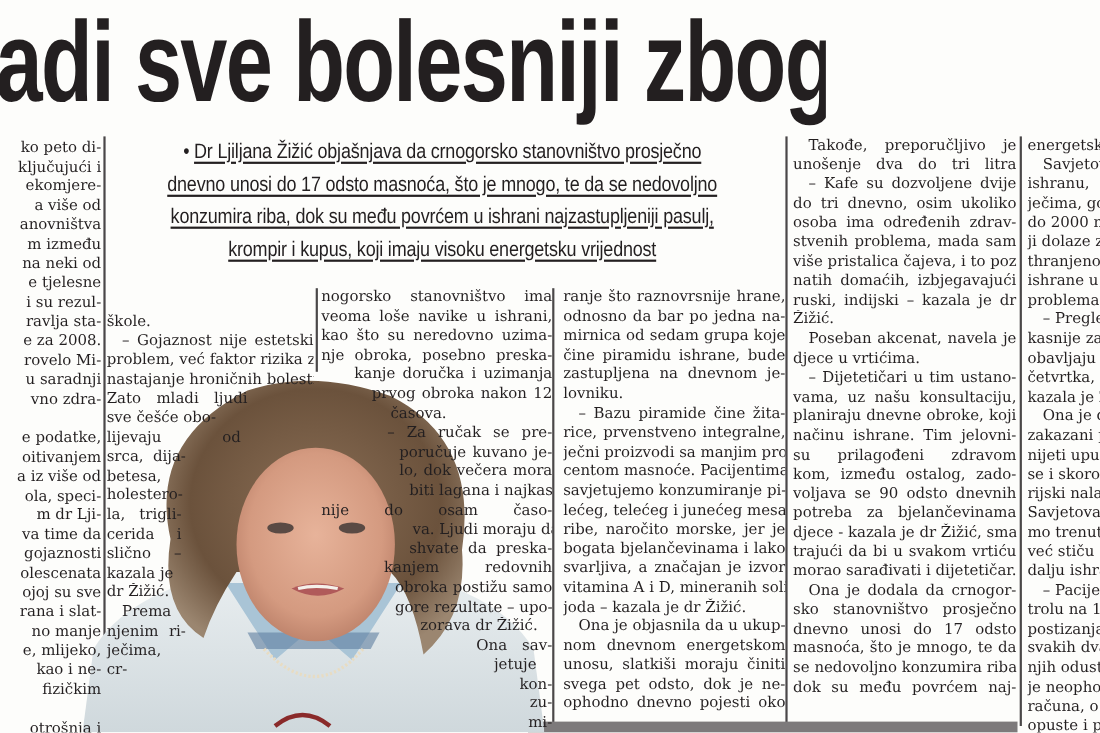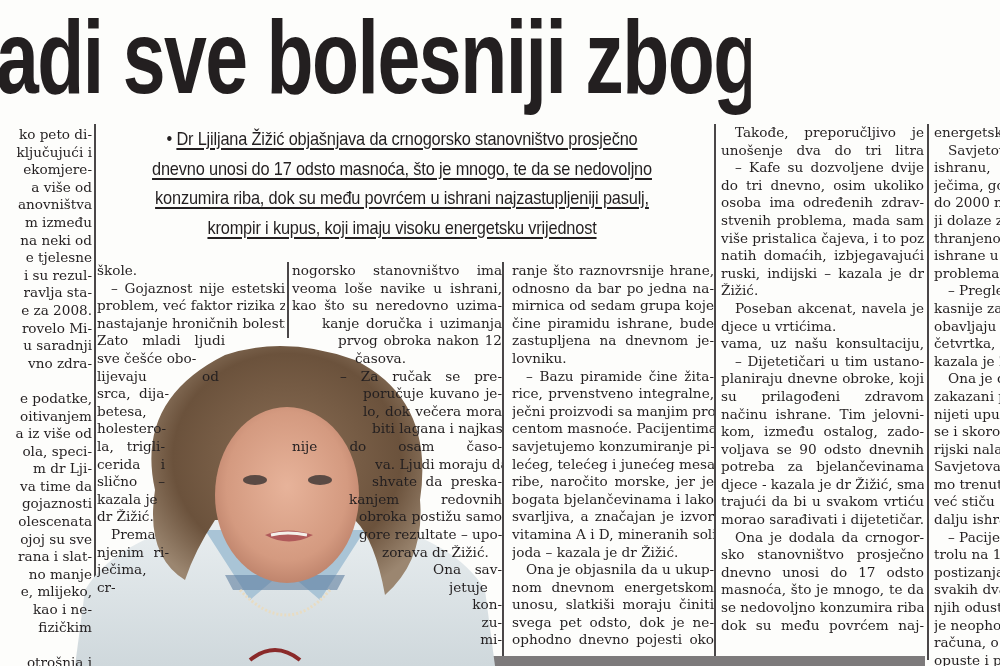--- a/index.html
+++ b/index.html
@@ -34,21 +34,21 @@
   .vrule { position: absolute; width: 1.5px; background: #4a4748; }
   .hrule { position: absolute; height: 10px; background: #7d7a7b; }
 
   .col0 { left: -2px; top: 126px; width: 94px; overflow: hidden; }
   .col0 .ln { direction: rtl; text-align: right; text-align-last: right; unicode-bidi: plaintext; }
 
   .photo {
     position: absolute; left: 75px; top: 340px; width: 420px; height: 326px; overflow: hidden;
   }
 
-  .col-sk { left: 97px; top: 262px; width: 188px; }
+  .col-sk { left: 97px; top: 284px; width: 188px; }
   .col-3 { left: 292px; top: 262px; width: 210px; }
   .col-4 { left: 512px; top: 262px; width: 202px; }
   .col-5 { left: 721px; top: 124px; width: 203px; }
   .col-6 { left: 934px; top: 124px; width: 80px; overflow: hidden; }
   .col-6 .ln { text-align: left; text-align-last: left; }
 </style>
 </head>
 <body>
 
 <div class="headline">adi sve bolesniji zbog navika u ishra</div>
@@ -165,24 +165,25 @@
   <span class="ln last" style="width:80px; padding-left:14px">Prema</span>
   <span class="ln" style="width:72px">njenim ri-</span>
   <span class="ln last" style="width:72px">ječima,</span>
   <span class="ln last" style="width:72px">cr-</span>
 </div>
 
 <div class="col col-3">
   <span class="ln">nogorsko stanovništvo ima</span>
   <span class="ln">veoma loše navike u ishrani,</span>
   <span class="ln">kao što su neredovno uzima-</span>
+  <span class="ln">nje obroka, posebno preska-</span>
   <span class="ln" style="margin-left:30px">kanje doručka i uzimanja</span>
   <span class="ln" style="margin-left:46px">prvog obroka nakon 12</span>
   <span class="ln last" style="margin-left:63px">časova.</span>
-  <span class="ln" style="margin-left:48px">– Za ručak se pre-</span>
+  <span class="ln" style="margin-left:60px">– Za ručak se pre-</span>
   <span class="ln" style="margin-left:71px">poručuje kuvano je-</span>
   <span class="ln" style="margin-left:71px">lo, dok večera mora</span>
   <span class="ln" style="margin-left:80px">biti lagana i najkas-</span>
   <span class="ln" style="">nije do osam časo-</span>
   <span class="ln" style="margin-left:83px">va. Ljudi moraju da</span>
   <span class="ln" style="margin-left:80px">shvate da preska-</span>
   <span class="ln" style="margin-left:57px">kanjem redovnih</span>
   <span class="ln" style="margin-left:67px">obroka postižu samo</span>
   <span class="ln" style="margin-left:67px">gore rezultate – upo-</span>
   <span class="ln last" style="margin-left:90px">zorava dr Žižić.</span>
@@ -225,25 +226,25 @@
   <span class="ln" style="padding-left:14px">– Kafe su dozvoljene dvije</span>
   <span class="ln">do tri dnevno, osim ukoliko</span>
   <span class="ln">osoba ima određenih zdrav-</span>
   <span class="ln">stvenih problema, mada sam</span>
   <span class="ln">više pristalica čajeva, i to poz-</span>
   <span class="ln">natih domaćih, izbjegavajući</span>
   <span class="ln">ruski, indijski – kazala je dr</span>
   <span class="ln last">Žižić.</span>
   <span class="ln" style="padding-left:14px">Poseban akcenat, navela je</span>
   <span class="ln last">djece u vrtićima.</span>
+  <span class="ln" style="padding-left:14px">– Dijetetičari u tim ustano-</span>
   <span class="ln">vama, uz našu konsultaciju,</span>
-  <span class="ln" style="padding-left:14px">– Dijetetičari u tim ustano-</span>
   <span class="ln">planiraju dnevne obroke, koji</span>
+  <span class="ln">načinu ishrane. Tim jelovni-</span>
   <span class="ln">su prilagođeni zdravom</span>
-  <span class="ln">načinu ishrane. Tim jelovni-</span>
   <span class="ln">kom, između ostalog, zado-</span>
   <span class="ln">voljava se 90 odsto dnevnih</span>
   <span class="ln">potreba za bjelančevinama</span>
   <span class="ln">djece - kazala je dr Žižić, sma-</span>
   <span class="ln">trajući da bi u svakom vrtiću</span>
   <span class="ln last">morao sarađivati i dijetetičar.</span>
   <span class="ln" style="padding-left:14px">Ona je dodala da crnogor-</span>
   <span class="ln">sko stanovništvo prosječno</span>
   <span class="ln">dnevno unosi do 17 odsto</span>
   <span class="ln">masnoća, što je mnogo, te da</span>

